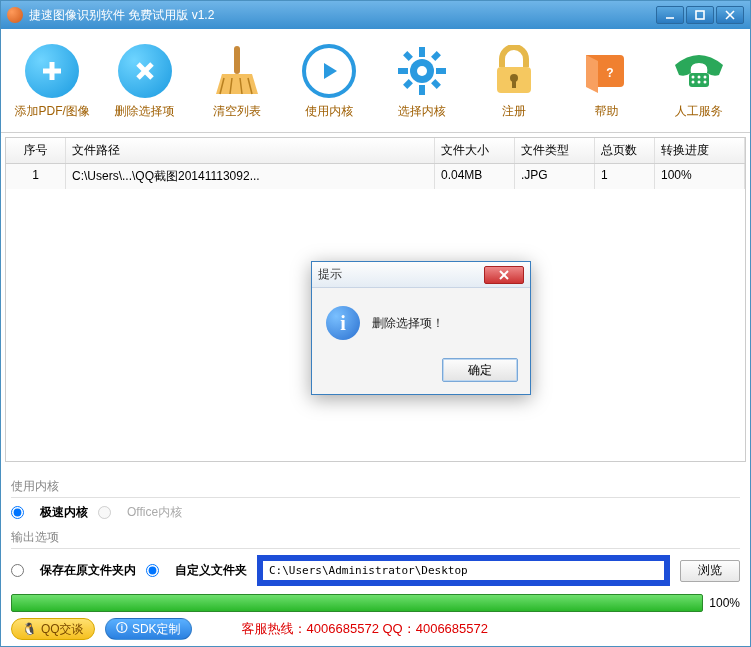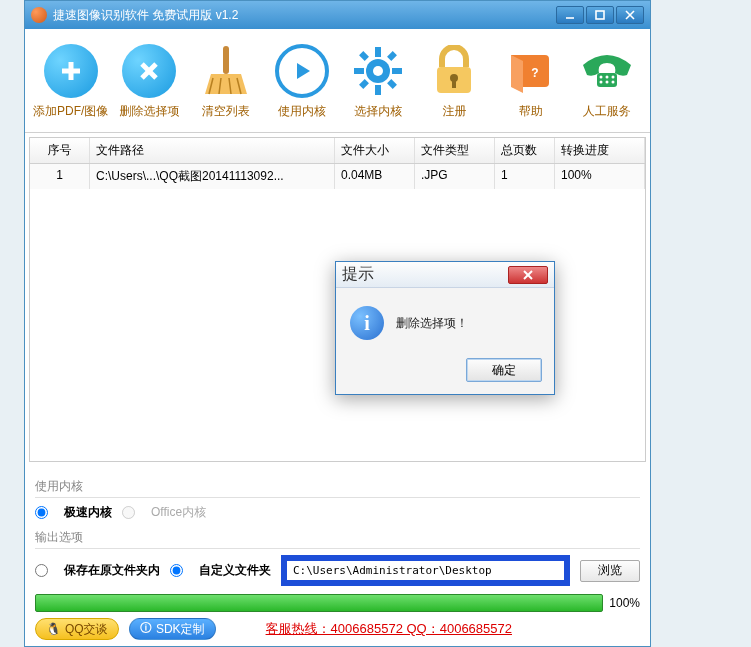--- a/index.html
+++ b/index.html
@@ -1,24 +1,23 @@
 <!DOCTYPE html>
 <html><head>
 <meta charset="utf-8">
 <style>
 * { box-sizing: border-box; margin: 0; padding: 0; font-family: "Microsoft YaHei", SimSun, Arial, sans-serif; font-size: 12px; }
 body { background: #e8f0f4; }
 
 .window {
-  width: 627px; height: 647px;
+  width: 751px; height: 647px;
   background: #fff;
   border: 1px solid #4a90c0;
   display: flex; flex-direction: column;
   position: relative;
-  margin-left: 24px;
 }
 
 .titlebar {
   height: 28px;
   background: linear-gradient(#6fb5e8, #3a8fd0);
   display: flex; align-items: center;
   padding: 0 6px;
   color: #fff;
 }
 .titlebar-icon {
@@ -102,38 +101,38 @@
 .footer-row { display: flex; align-items: center; gap: 10px; margin-top: 6px; }
 .pill-btn {
   height: 22px; padding: 0 10px;
   border-radius: 11px;
   display: flex; align-items: center; gap: 4px;
   color: #fff; font-size: 12px; cursor: pointer;
   border: 1px solid rgba(0,0,0,.15);
 }
 .pill-yellow { background: linear-gradient(#ffe070, #f5c020); color: #7a4a00; border-color:#d8a800;}
 .pill-blue { background: linear-gradient(#5ab0ff, #2a80e0); }
-.hotline { color: #d00; font-size: 13px; text-decoration: underline; margin-left: 40px; }
+.hotline { color: #d00; font-size: 13px; margin-left: 40px; }
 
 
 .modal {
   position: absolute;
   left: 310px; top: 260px;
   width: 220px;
   border: 1px solid #3a7fbf;
   background: #f4f4f4;
   box-shadow: 0 4px 18px rgba(0,0,0,.35);
 }
 .modal-titlebar {
   height: 26px;
   background: linear-gradient(#fdfdfd, #e4ecf4);
   border-bottom: 1px solid #c8d4e4;
   display: flex; align-items: center; padding: 0 6px;
 }
-.modal-title { flex: 1; color: #333; font-size: 16px; }
+.modal-title { flex: 1; color: #333; font-size: 12px; }
 .modal-close {
   width: 40px; height: 18px;
   background: linear-gradient(#e88, #c33);
   border: 1px solid #a22; border-radius: 2px;
   display: flex; align-items: center; justify-content: center;
   cursor: pointer;
 }
 .modal-close svg { width: 10px; height: 10px; stroke: #fff; stroke-width: 2; fill: none; }
 .modal-body { padding: 18px 14px 10px; display: flex; align-items: center; gap: 12px; }
 .info-icon {

